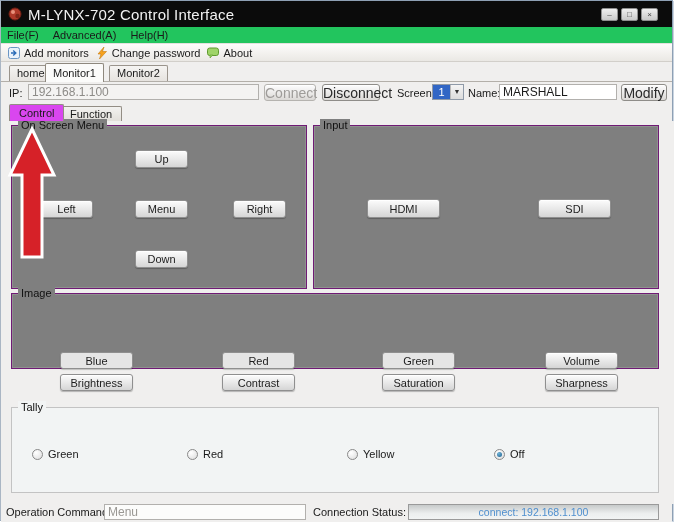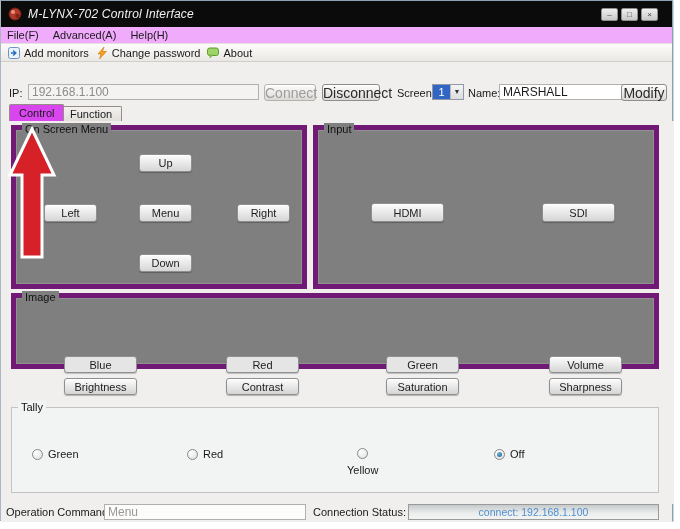--- a/index.html
+++ b/index.html
@@ -10,30 +10,30 @@
 
   .window {
     position:absolute; left:0; top:0; width:673px; height:521px;
     background:#f0efee; border:1px solid #8ea0b4; border-left-color:#aab6c4;
     box-shadow: 1px 1px 0 #c9d4e0;
   }
 
   
   .titlebar { position:absolute; left:0; top:0; width:100%; height:26px; background:#0b0b0b; display:flex; align-items:center; }
   .titlebar .app-ic { margin:0 6px 0 7px; display:flex; }
-  .titlebar .ttl { color:#f2f2f2; font-size:12px; letter-spacing:.2px;font-style:italic; }
+  .titlebar .ttl { color:#f2f2f2; font-size:15px; letter-spacing:.2px; }
   .winbtns { position:absolute; right:14px; top:7px; display:flex; gap:3px; }
   .winbtn {
     width:17px; height:13px; border:1px solid #8f8f8f; border-radius:2px;
     background:linear-gradient(#efefef,#c9c9c9); color:#444;
     font-size:8px; line-height:11px; text-align:center; cursor:default;
   }
 
   
-  .menubar { position:absolute; left:0; top:26px; width:100%; height:17px; background:#f0abfc; display:flex; align-items:center; border-bottom:1px solid #e3e1de; }
+  .menubar { position:absolute; left:0; top:26px; width:100%; height:17px; background:#22c55e; display:flex; align-items:center; border-bottom:1px solid #e3e1de; }
   .menu-item { padding:1px 7px; }
   .menu-item:first-child { padding-left:6px; }
 
   
   .toolbar { position:absolute; left:0; top:43px; width:100%; height:18px;
     background:linear-gradient(#fdfcfb,#eae8e4); border-bottom:1px solid #d2cfca;
     display:flex; align-items:center; padding-left:5px; }
   .tool-item { display:flex; align-items:center; gap:4px; padding:0 5px 0 2px; height:16px; }
   .tool-item svg { display:block; }
 
@@ -62,21 +62,21 @@
   .combo .arr { width:13px; background:linear-gradient(#f4f4f4,#dcdcdc); color:#333; font-size:7px; line-height:14px; text-align:center; border-left:1px solid #b9b9b9; }
 
   
   .subtabs { position:absolute; left:0; top:103px; width:100%; height:17px; background:#f0efee; }
   .stab { position:absolute; bottom:0; border:1px solid #938d84; border-bottom:none; padding:0 9px; border-radius:2px 2px 0 0; }
   .stab.active { left:8px; height:17px; line-height:16px; background:#d946ef; z-index:2; }
   .stab.inactive { left:59px; height:15px; line-height:14px; background:linear-gradient(#f3f2f0,#e2dfda); }
 
   
   .content { position:absolute; left:0; top:120px; width:673px; height:383px; background:#f0efee; }
-  .grp { position:absolute; border:5px solid #701a75; box-shadow:inset 0 0 0 1px #909090; }
+  .grp { position:absolute; border:1px solid #701a75; box-shadow:inset 0 0 0 1px #909090; }
   .grp-dark { background:var(--group-bg,#7f7f7f); }
   .grp-light { background:var(--tally-bg,#f2f4f4); border:1px solid #c3c3c3; box-shadow:none; }
   .grp-title { position:absolute; top:-7px; left:6px; padding:0 3px; font-size:11px; color:#111; }
   .grp-dark .grp-title { background:var(--group-bg,#7f7f7f); }
   .grp-light .grp-title { background:var(--tally-bg,#f2f4f4); }
 
   .grp-osm   { left:10px;  top:4px;   width:296px; height:164px; }
   .grp-input { left:312px; top:4px;   width:346px; height:164px; }
   .grp-image { left:10px;  top:172px; width:648px; height:76px; }
   .grp-tally { left:10px;  top:286px; width:648px; height:86px;  }
@@ -96,21 +96,21 @@
   
   .b-hdmi { left:53px;  top:73px; width:73px; height:19px; }
   .b-sdi  { left:224px; top:73px; width:73px; height:19px; }
   
   .img-c0 { left:48px; }  .img-c1 { left:210px; } .img-c2 { left:370px; } .img-c3 { left:533px; }
   .img-r1 { top:36px;margin-top:44px; }   .img-r2 { top:58px; }
   .img-btn { width:73px; height:17px; }
 
   
   .radio-item { position:absolute; top:40px; display:flex; align-items:center; gap:5px; }
-  .r0 { left:20px; } .r1 { left:175px; } .r2 { left:335px;flex-direction:column; } .r3 { left:482px; }
+  .r0 { left:20px; } .r1 { left:175px; } .r2 { left:335px; } .r3 { left:482px; }
   .radio { width:11px; height:11px; border-radius:50%; border:1px solid #898989;
     background:radial-gradient(circle at 35% 30%, #ffffff, #dcdcdc); position:relative; }
   .radio.selected::after { content:""; position:absolute; left:2px; top:2px; width:5px; height:5px;
     border-radius:50%; background:radial-gradient(circle at 35% 30%, #6fb3d8, #1d5f8c); }
 
   
   .statusrow { position:absolute; left:0; top:502px; width:100%; height:19px; background:#f0efee; }
   .op-field { left:103px; top:1px; width:202px; height:16px; color:#9a9894; background:#fcfcfb; }
   .conn-status {
     position:absolute; left:407px; top:1px; width:251px; height:16px;
@@ -171,33 +171,38 @@
         <span>
           <svg width="12" height="12" viewBox="0 0 12 12">
             <rect x="0.5" y="1" width="11" height="7.5" rx="2.2" fill="#9fd468" stroke="#5f9a2e"></rect>
             <polygon points="3,8 3,11 6,8" fill="#9fd468" stroke="#5f9a2e" stroke-width="0.6"></polygon>
           </svg>
         </span>
         <span>About</span>
       </span>
     </div>
 
+    <div class="tabstrip">
+      <span class="mtab mtab-home">home</span>
+      <span class="mtab mtab-m1 active">Monitor1</span>
+      <span class="mtab mtab-m2">Monitor2</span>
+    </div>
 
     <div class="conn-row">
       <span class="lbl" style="left:8px;">IP:</span>
       <input class="txt-field disabled" style="left: 27px; top: 2px; width: 231px;" readonly="" value="192.168.1.100">
       <button class="pushbtn disabled" style="left:263px; top:2px; width:52px;">Connect</button>
       <button class="pushbtn" style="left:321px; top:2px; width:58px;">Disconnect</button>
       <span class="lbl" style="left:396px;">Screen:</span>
       <span class="combo" style="left:431px; top:2px;">
         <span class="sel">1</span>
         <span class="arr">▼</span>
       </span>
       <span class="lbl" style="left:467px;">Name:</span>
-      <input class="txt-field" style="left: 498px; top: 2px; width: 128px;" value="MARSHALL">
+      <input class="txt-field" style="left: 498px; top: 2px; width: 118px;" value="MARSHALL">
       <button class="pushbtn" style="left:620px; top:2px; width:46px;">Modify</button>
     </div>
 
     <div class="subtabs">
       <span class="stab active">Control</span>
       <span class="stab inactive">Function</span>
     </div>
 
     <div class="content">
 

